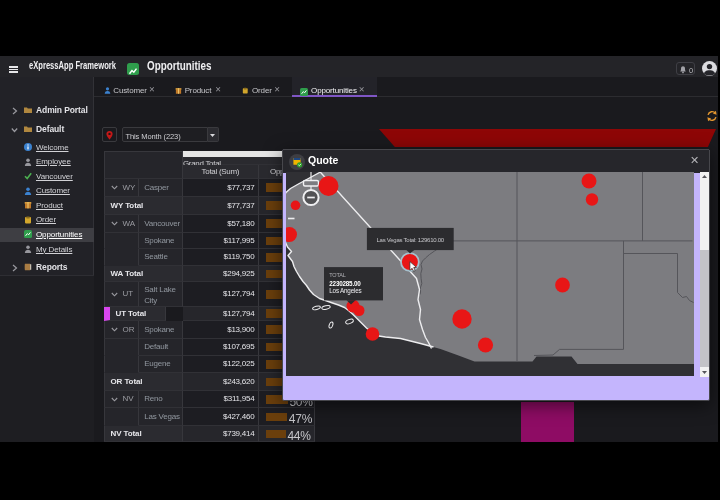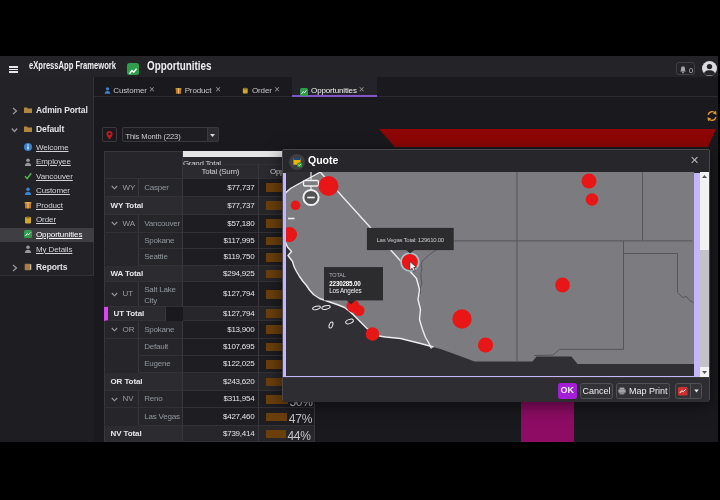--- a/index.html
+++ b/index.html
@@ -283,21 +283,21 @@
         <span class="state" style="position:absolute;left:18px;top:7.25px">UT</span>
       </div>
       <div class="cell rowhdr" style="left:35.2px;top:131px;width:44.2px;height:24.5px">
         <span class="city" style="position:absolute;left:5.5px;top:3px;width:38px;line-height:10.5px;">Salt Lake City</span>
       </div>
       <div class="cell valcell" style="left:79.4px;top:131px;width:76px;height:24.5px">
         <span style="position:absolute;right:3.5px;top:7.45px">$127,794</span>
       </div>
       <div class="cell" style="left:155.4px;top:131px;width:56.6px;height:24.5px;background:#1d1d22"></div>
       <div class="bar" style="left:162.4px;top:139px;width:18px"></div>
-      <div class="cell tot" style="left:0;top:155.5px;width:62px;height:14px;border-left:4px solid #d946ef">
+      <div class="cell tot" style="left:0;top:155.5px;width:62px;height:14px;border-left:6px solid #d946ef">
         <span class="totlbl" style="position:absolute;left:6px;top:2px">UT Total</span>
       </div>
       <div class="cell valcell valtot" style="left:79.4px;top:155.5px;width:76px;height:14px">
         <span style="position:absolute;right:3.5px;top:2.2px">$127,794</span>
       </div>
       <div class="cell valtot" style="left:155.4px;top:155.5px;width:56.6px;height:14px"></div>
       <div class="bar" style="left:162.4px;top:158.25px;width:18px"></div>
       <div class="cell rowhdr" style="left:0;top:169.5px;width:35.2px;height:18px;border-left:1px solid #37373c;border-bottom-color:#313136">
         <svg style="position:absolute;left:6px;top:5.5px" width="7" height="7" viewBox="0 0 7 7">
           <polyline points="0.8,2 3.5,4.8 6.2,2" fill="none" stroke="#9a9aa0" stroke-width="1.1"></polyline>
@@ -436,33 +436,14 @@
         </svg></div>
     <div id="mscroll">
       <svg width="9" height="9" viewBox="0 0 9 9" style="position:absolute;top:0">
           <path d="M2 6 L4.5 3 L7 6 Z" fill="#55555a"></path>
         </svg>
       <div id="mthumb"></div>
       <svg width="9" height="9" viewBox="0 0 9 9" style="position:absolute;bottom:0">
           <path d="M2 3 L4.5 6 L7 3 Z" fill="#55555a"></path>
         </svg>
     </div>
-    <div id="mfooter">
-      <div class="btn" id="okbtn">OK</div>
-      <div class="btn btnb" id="cancelbtn">Cancel</div>
-      <div class="btn btnb" id="printbtn"><svg width="8" height="8" viewBox="0 0 8 8" style="vertical-align:-1px">
-            <rect x="1.6" y="0.6" width="4.8" height="2" fill="#aaaaae"></rect>
-            <rect x="0.4" y="2.6" width="7.2" height="3" fill="#aaaaae"></rect>
-            <rect x="1.6" y="4.6" width="4.8" height="2.8" fill="#8e8e93"></rect>
-          </svg> Map Print</div>
-      <div class="btn btnb" id="splitbtn">
-          <svg width="9.5" height="8.5" viewBox="0 0 9.5 8.5" style="position:absolute;left:2.8px;top:3px">
-            <rect width="9.5" height="8.5" rx="1.2" fill="#d32f2f"></rect>
-            <polyline points="1.8,6 3.8,3.6 5.2,4.8 7.6,2.2" fill="none" stroke="#fff" stroke-width="1"></polyline>
-          </svg>
-          <div style="position:absolute;left:14.8px;top:0;width:1px;height:13.5px;background:#515156"></div>
-          <svg width="7" height="13.5" viewBox="0 0 7 13.5" style="position:absolute;left:17.5px;top:0">
-            <path d="M1.2 5.5 L5.8 5.5 L3.5 8.4 Z" fill="#e8e8ec"></path>
-          </svg>
-        </div>
-    </div>
   </div>
 </div>
 
 </body></html>

